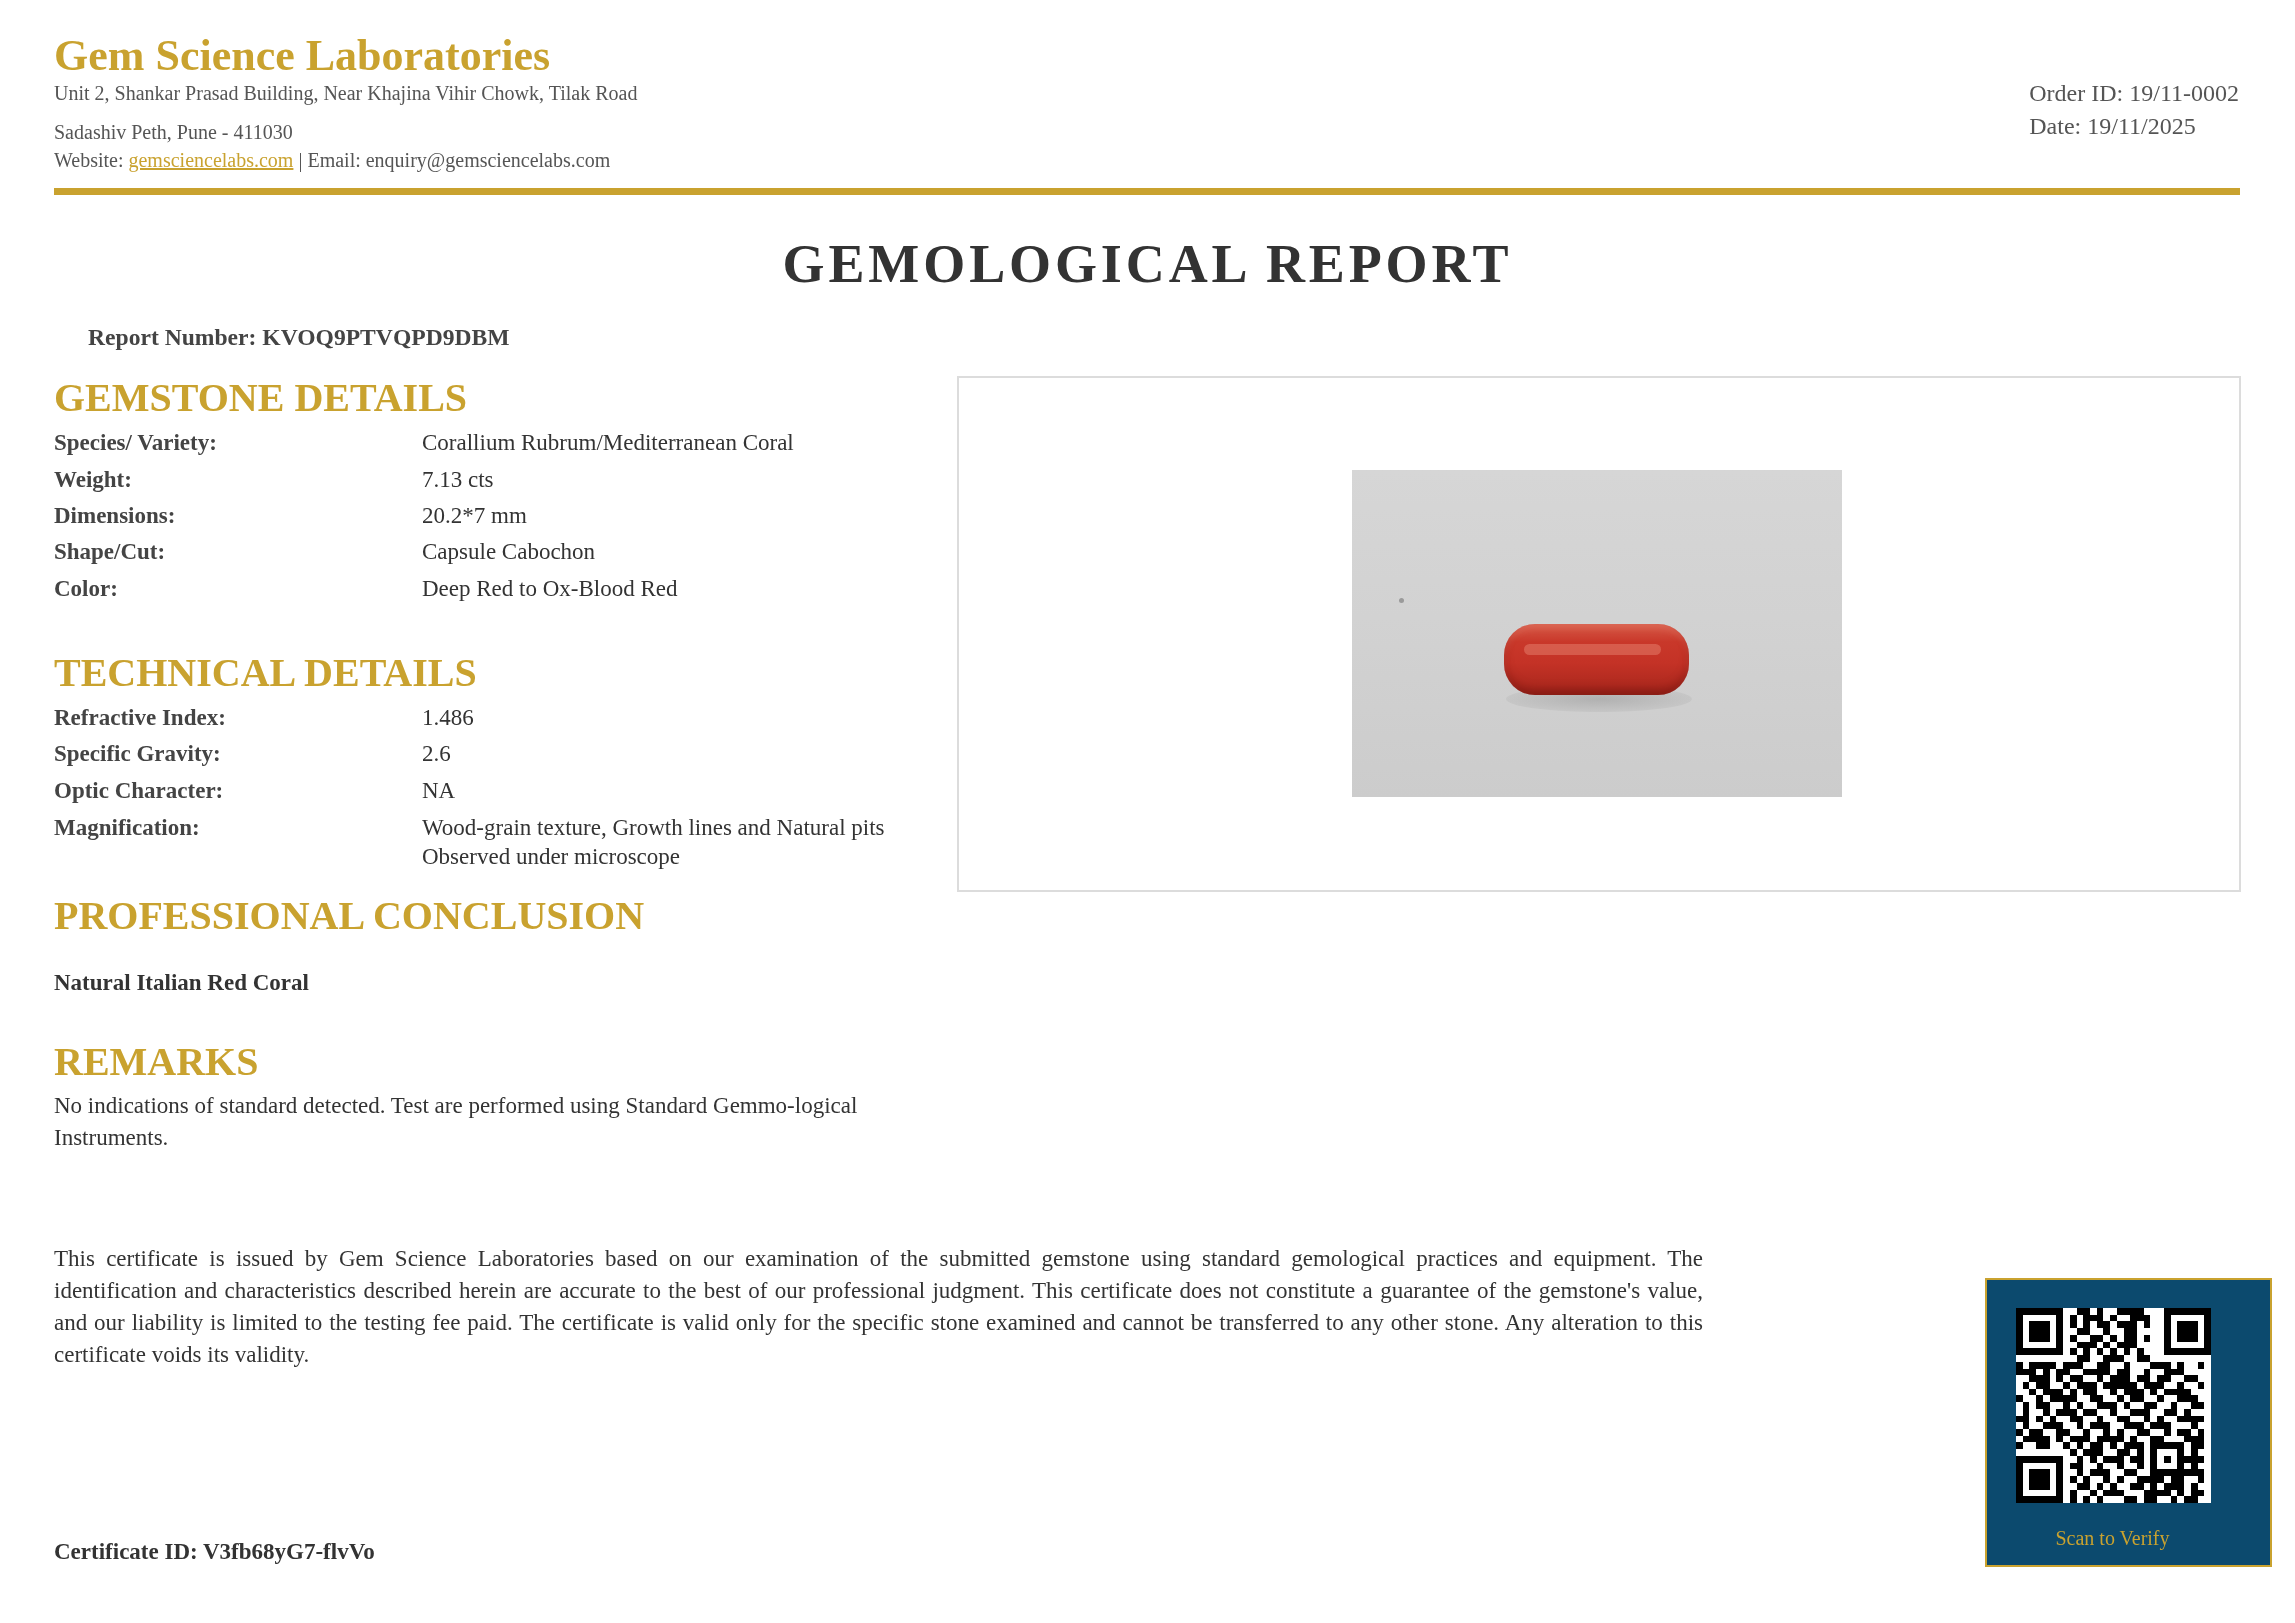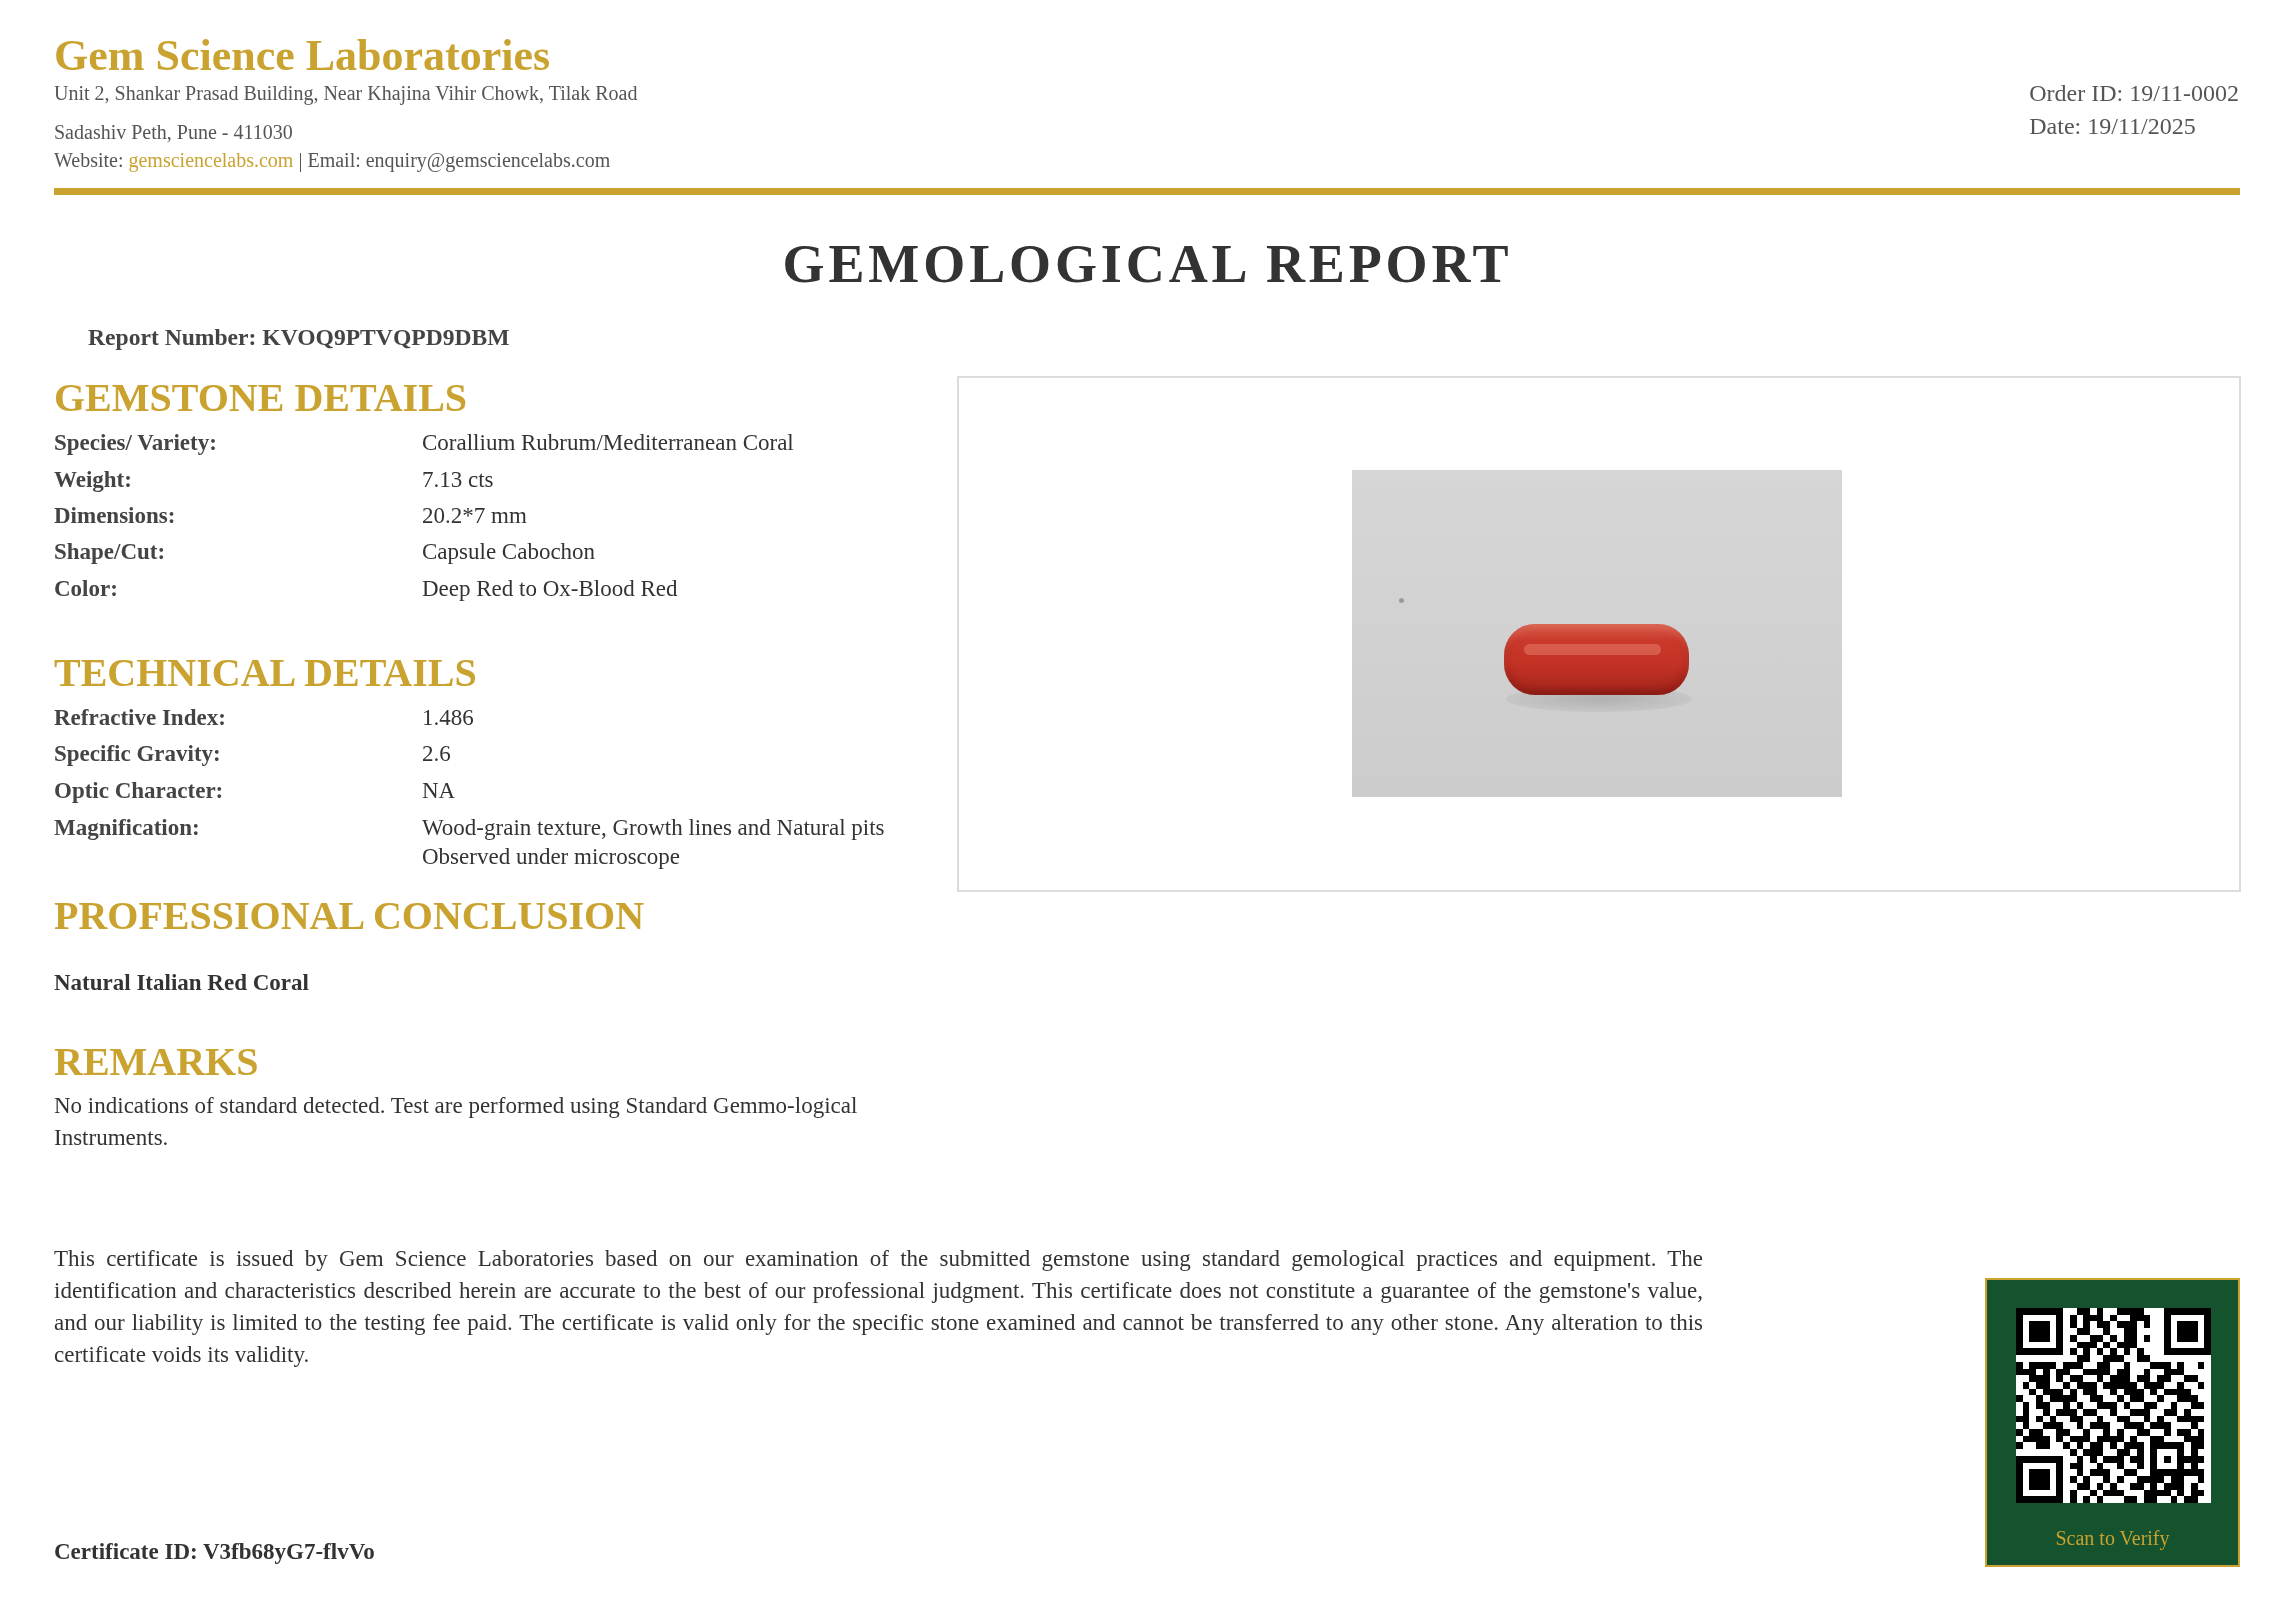--- a/index.html
+++ b/index.html
@@ -5,21 +5,21 @@
   html, body { margin:0; padding:0; background:#ffffff; }
   body { width:2295px; height:1623px; position:relative; overflow:hidden;
          font-family:"Liberation Serif", "DejaVu Serif", serif; color:#333333; }
   .abs { position:absolute; }
 
   #lab-name { left:54px; top:34px; font-size:44px; font-weight:bold; color:#c9a22f; line-height:1; white-space:nowrap; }
   .addr { left:54px; font-size:20px; color:#555555; line-height:1; white-space:nowrap; }
   #addr1 { top:83px;text-align:center; }
   #addr2 { top:122px; }
   #addr3 { top:150px; }
-  .link { color:#c9a22f; }
+  .link { color:#c9a22f; text-decoration:underline; }
 
   #order-block { right:56px; top:77px; font-size:24px; color:#555555; line-height:33px; text-align:left; }
 
   #top-rule { left:54px; top:188px; width:2186px; height:6.5px; background:#c9a22f; }
 
   #report-title { left:0; width:2295px; top:237px; text-align:center; font-size:54px; font-weight:bold; letter-spacing:3.9px; color:#333333; line-height:1; }
 
   #report-number { left:54px; top:324px; font-size:23.6px; font-weight:bold; color:#444444; white-space:nowrap;margin-left:34px; }
 
   .section-h { left:54px; font-size:40px; font-weight:bold; color:#c9a22f; line-height:1; white-space:nowrap; }
@@ -39,21 +39,21 @@
     background:linear-gradient(180deg,#d65a48 0%,#c9382a 25%,#c43226 55%,#b02a1f 85%,#9e241b 100%);
     box-shadow: inset 0 -5.2px 9.2px rgba(90,10,5,0.35), inset 0 3.9px 6.5px rgba(255,160,140,0.25); }
   #gem-highlight { position:absolute; left:19.6px; top:19.6px; width:137px; height:11.8px; border-radius:5.9px;
     background:rgba(255,190,170,0.28); }
   #gem-dot { position:absolute; left:47px; top:128px; width:5.2px; height:5.2px; border-radius:50%; background:#9a9a9a; }
 
   #disclaimer { left:54px; top:1243px; width:1649px; font-size:23px; line-height:32px; color:#333333; text-align:justify; }
 
   #cert-id { left:54px; top:1539px; font-size:23px; font-weight:bold; color:#333333; white-space:nowrap; }
 
-  #qr-box { left:1985px; top:1278px; width:251px; height:285px; border:2.6px solid #c9a22f; background:#14532d; }
+  #qr-box { left:1985px; top:1278px; width:251px; height:285px; border:2.6px solid #c9a22f; background:#0c4a6e;padding-left:32px; }
   #qr-code { position:absolute; left:29px; top:28px; width:195px; height:195px; }
   #qr-caption { position:absolute; left:0; width:251px; top:247px; text-align:center; font-size:20px; color:#c9a22f; }
 </style>
 </head>
 <body>
 
 <div class="abs" id="lab-name">Gem Science Laboratories</div>
 <div class="abs addr" id="addr1">Unit 2, Shankar Prasad Building, Near Khajina Vihir Chowk, Tilak Road</div>
 <div class="abs addr" id="addr2">Sadashiv Peth, Pune - 411030</div>
 <div class="abs addr" id="addr3">

